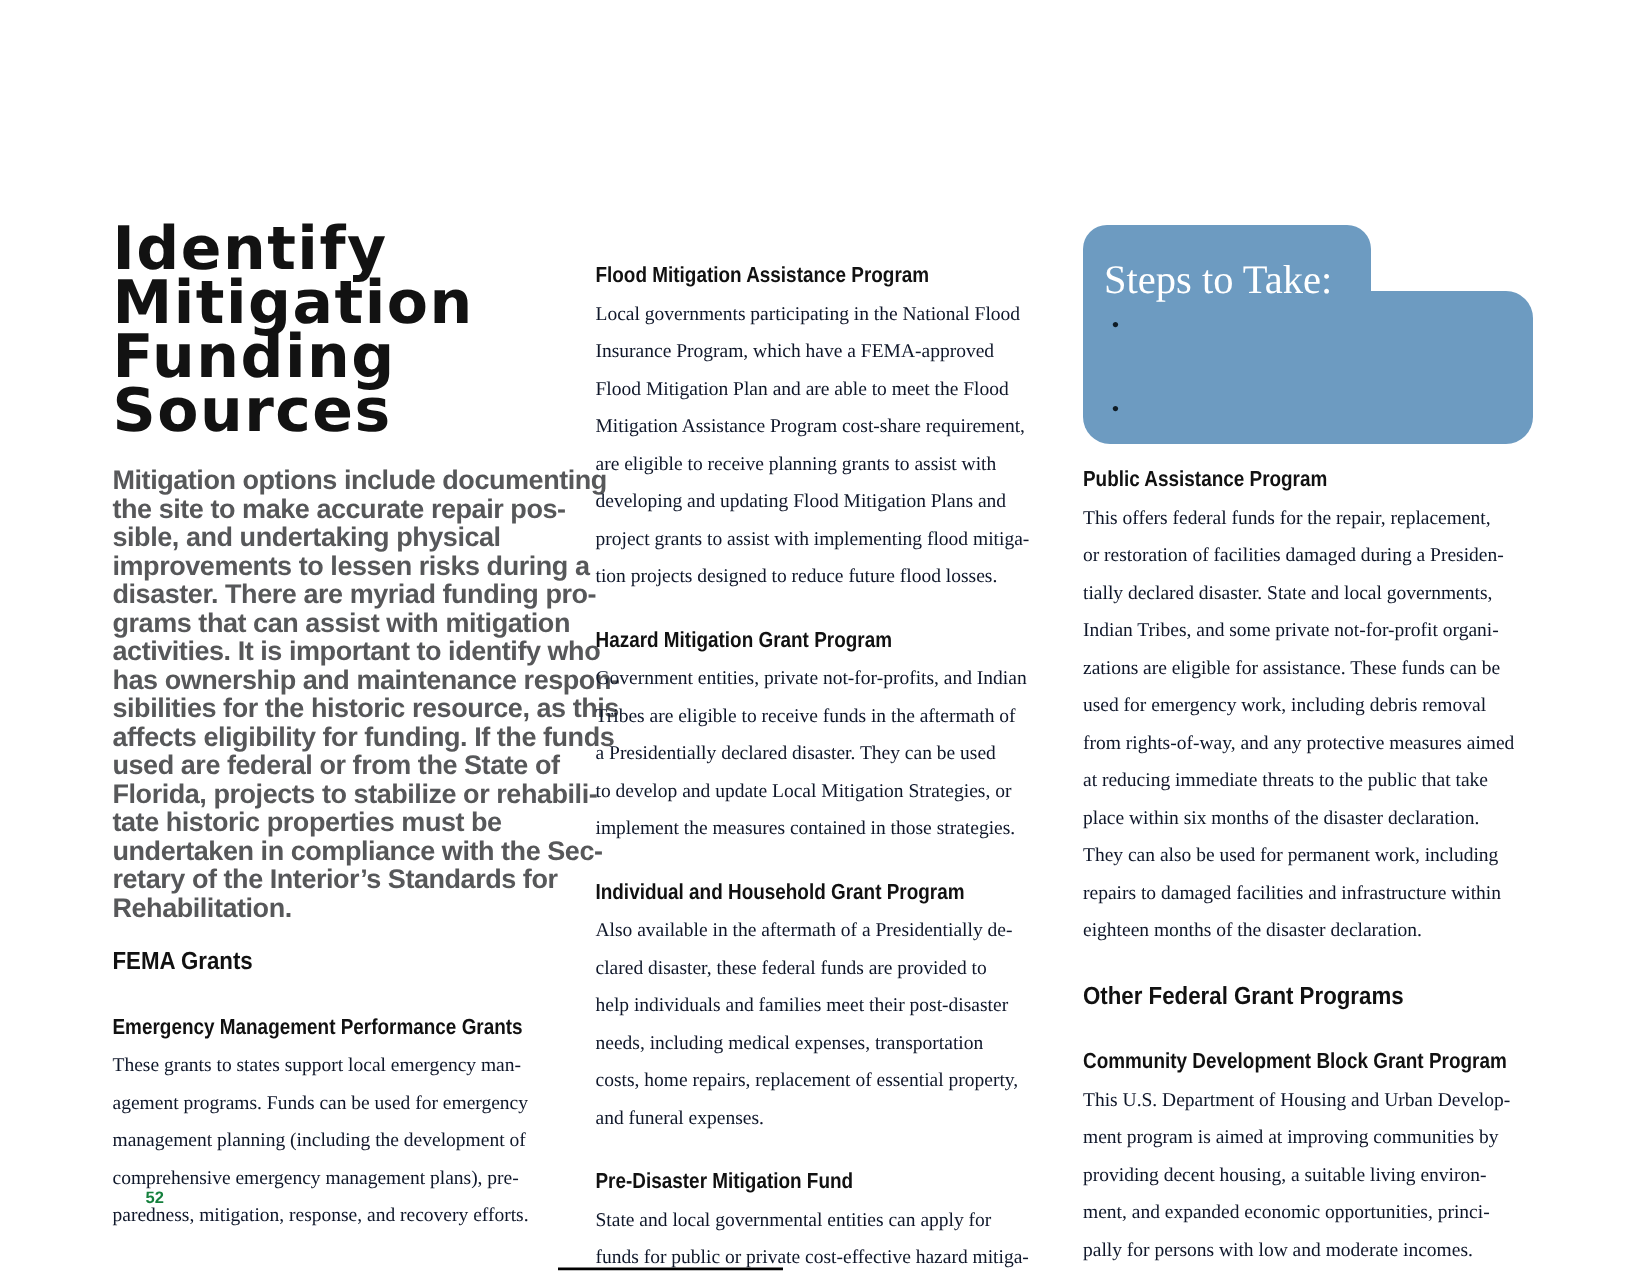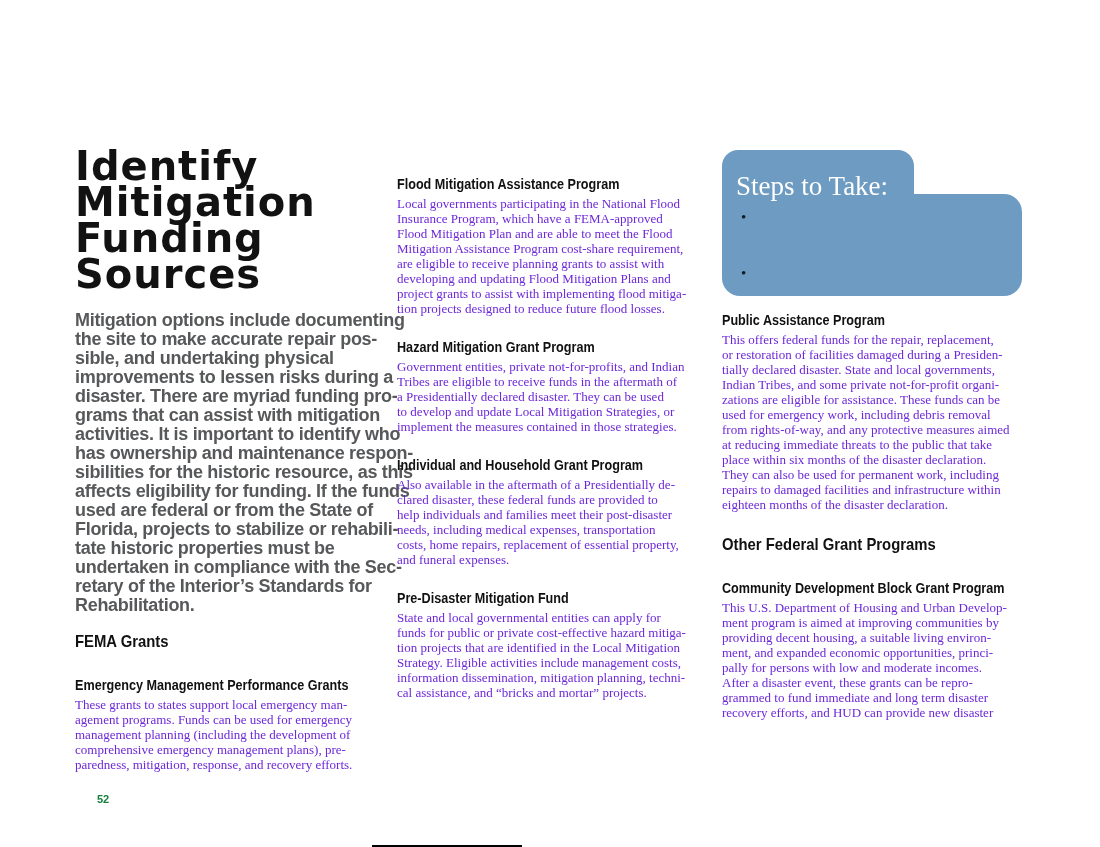--- a/index.html
+++ b/index.html
@@ -31,22 +31,22 @@
   }
   .h-lg {
     font-size:16.5px; font-weight:bold; color:#111; margin:0 0 26px 0;
     transform:scaleX(0.9); transform-origin:0 50%; white-space:nowrap;
   }
   .h-sm {
     font-size:14.5px; font-weight:bold; color:#111; margin:0 0 4px 0;
     transform:scaleX(0.87); transform-origin:0 50%; white-space:nowrap;
   }
   .body-text {
-    font-family:"Liberation Serif", serif; font-size:13px; line-height:15px;
-    color:#6d28d9; margin:0; white-space:pre;
+    font-family:"Liberation Serif", serif; font-size:13px; line-height:25px;
+    color:#0f172a; margin:0; white-space:pre;
   }
   .section { margin-bottom:23px; }
 
   
   .steps-box { position:relative; width:300px; height:146px; margin-bottom:16px; }
   .steps-shape-top {
     position:absolute; left:0; top:0; width:192px; height:58px;
     background:#6d9bc1; border-radius:16px 16px 0 0;
   }
   .steps-shape-body {

